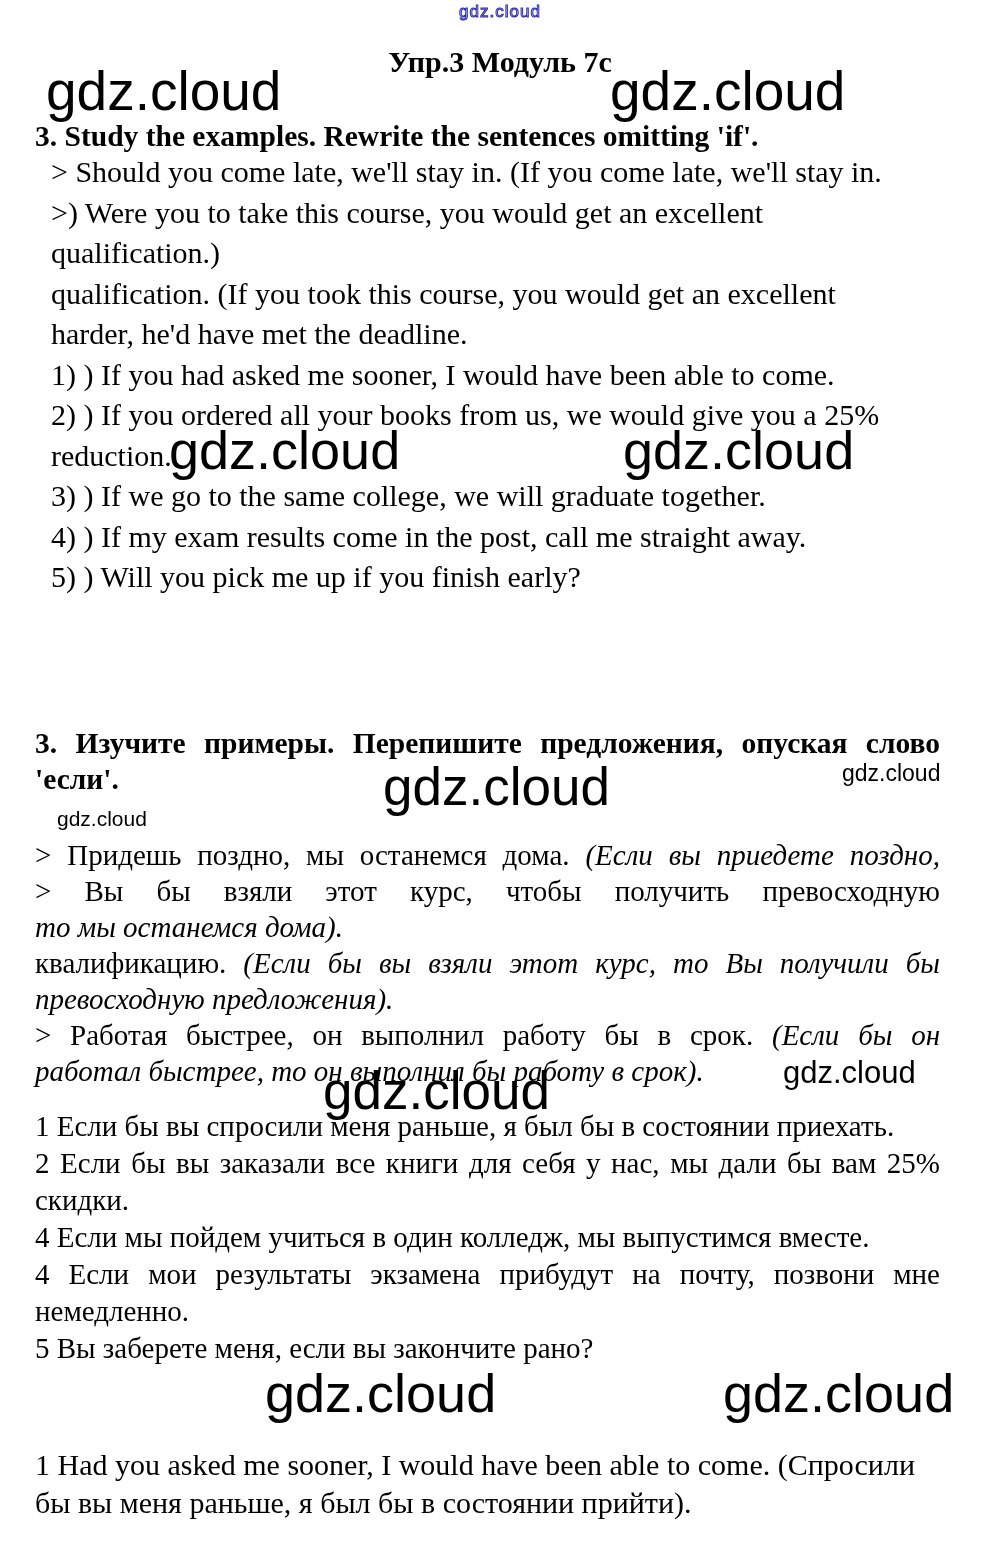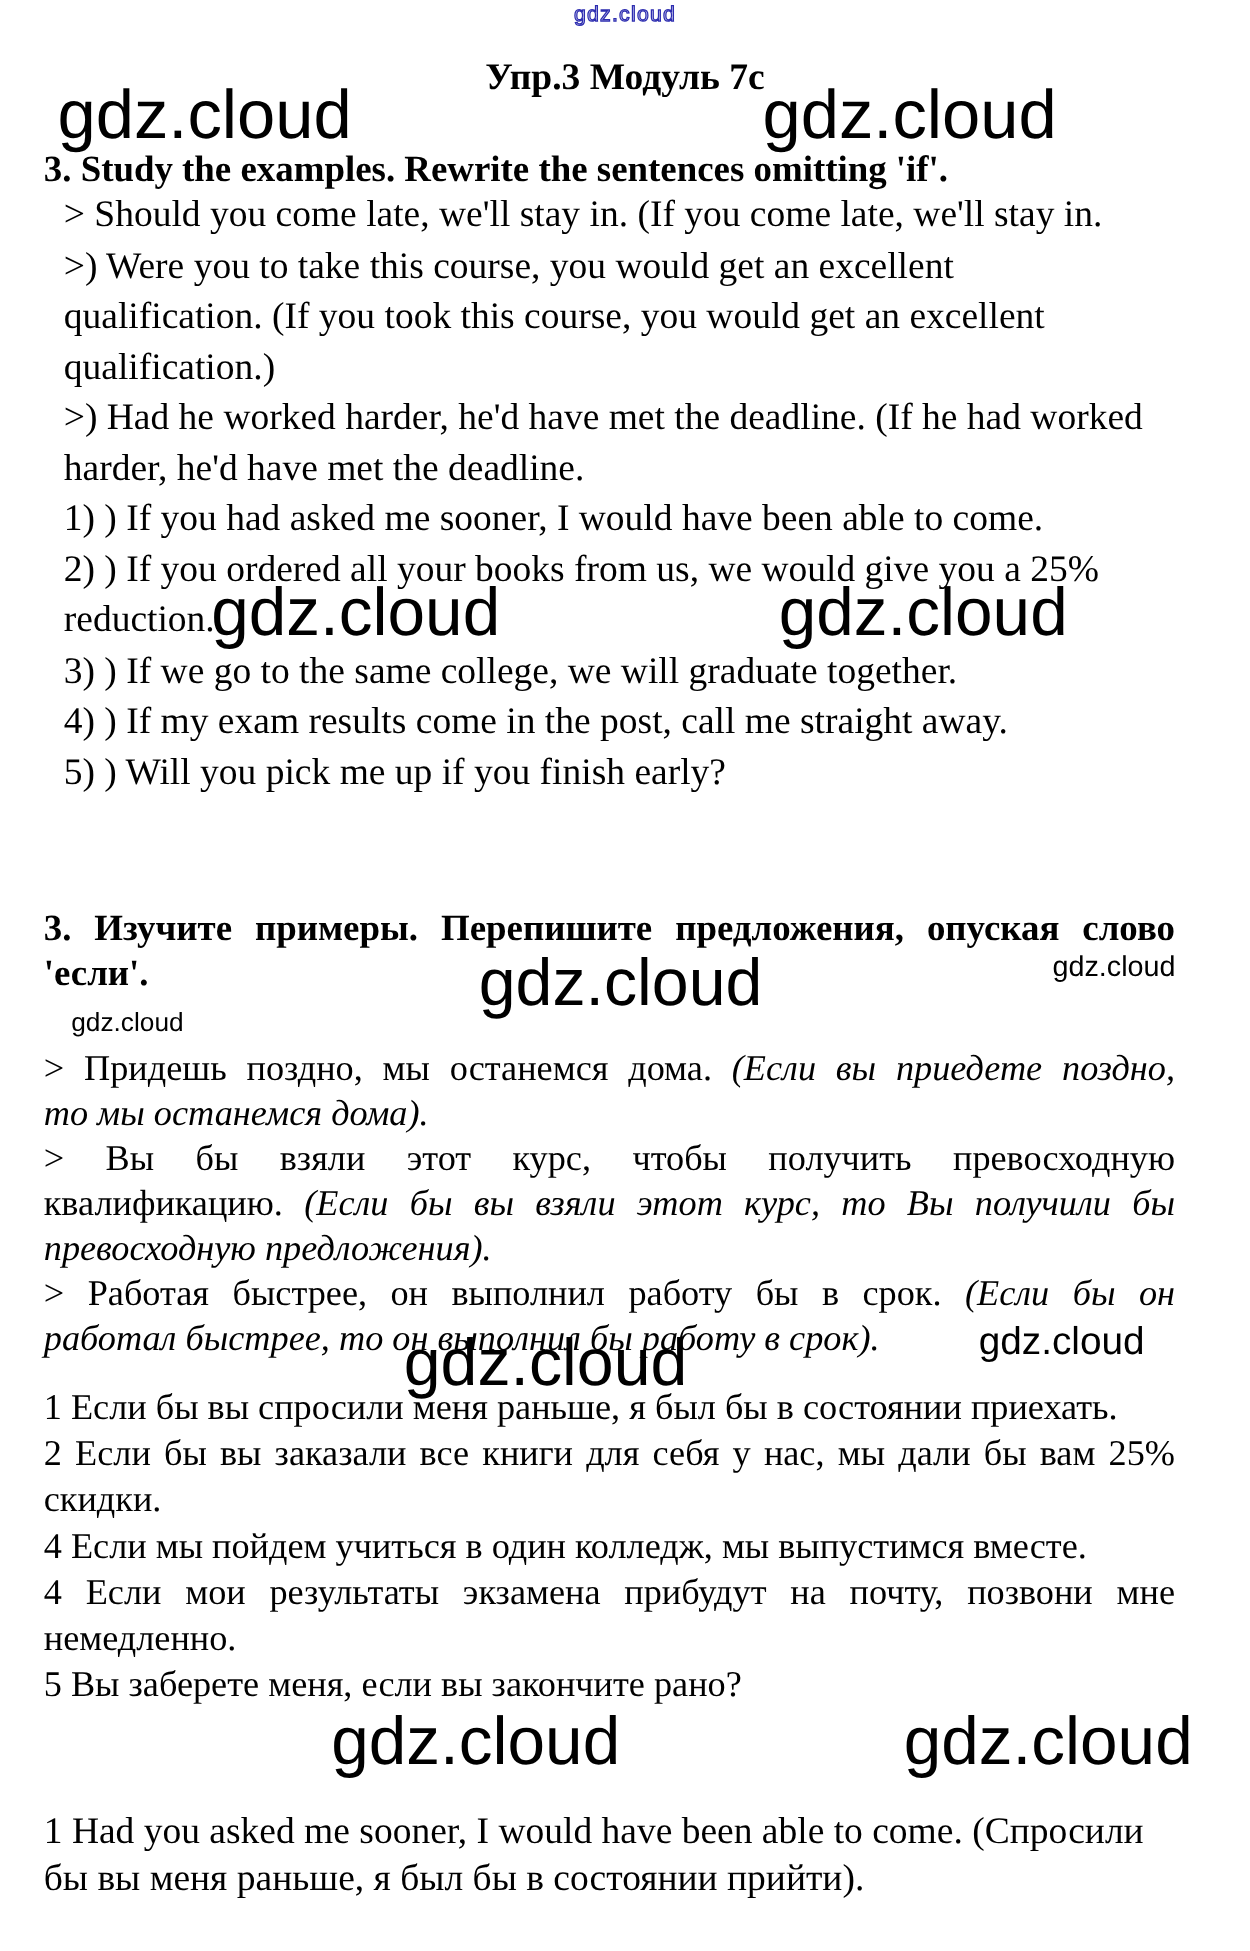--- a/index.html
+++ b/index.html
@@ -29,23 +29,22 @@
 <div class="abs bold" style="top:44px;left:0;right:0;text-align:center;font-size:30px;line-height:36px;">Упр.3 Модуль 7c</div>
 
 <div class="abs wm" style="top:64px;left:46px;font-size:55px;">gdz.cloud</div>
 <div class="abs wm" style="top:64px;left:610px;font-size:55px;">gdz.cloud</div>
 
 <div class="abs bold" style="top:119px;left:35px;font-size:29.5px;line-height:34px;white-space:nowrap;">3. Study the examples. Rewrite the sentences omitting 'if'.</div>
 
 <div class="abs" style="top:152px;left:35px;width:920px;">
   <div class="en-line">&gt; Should you come late, we'll stay in. (If you come late, we'll stay in.</div>
   <div class="en-line">&gt;) Were you to take this course, you would get an excellent</div>
+  <div class="en-line">qualification.)</div>
   <div class="en-line">qualification. (If you took this course, you would get an excellent</div>
-  <div class="en-line">qualification.)</div>
-  <div class="en-line">&gt;) Had he worked harder, he'd have met the deadline. (If he had worked</div>
   <div class="en-line">harder, he'd have met the deadline.</div>
   <div class="en-line">1) ) If you had asked me sooner, I would have been able to come.</div>
   <div class="en-line">2) ) If you ordered all your books from us, we would give you a 25%</div>
   <div class="en-line">
     <span>reduction.</span>
     <span class="wm wm-inline" style="left:118px;">gdz.cloud</span>
     <span class="wm wm-inline" style="left:572px;">gdz.cloud</span>
   </div>
   <div class="en-line">3) ) If we go to the same college, we will graduate together.</div>
   <div class="en-line">4) ) If my exam results come in the post, call me straight away.</div>
@@ -58,25 +57,25 @@
 </div>
 
 <div class="abs wm" style="top:762px;left:842px;font-size:23px;">gdz.cloud</div>
 <div class="abs wm" style="top:760px;left:383px;font-size:53px;">gdz.cloud</div>
 <div class="abs wm" style="top:808px;left:57px;font-size:21px;">gdz.cloud</div>
 
 <div class="abs" style="top:837px;left:35px;width:905px;">
   <div class="ru-ex-line jline">
     <span>&gt; Придешь поздно, мы останемся дома. </span><span class="it">(Если вы приедете поздно,</span>
   </div>
+  <div class="ru-ex-line jline">
+    <span>&gt; Вы бы взяли этот курс, чтобы получить превосходную</span><span class="it"></span>
+  </div>
   <div class="ru-ex-line">
     <span></span><span class="it">то мы останемся дома).</span>
-  </div>
-  <div class="ru-ex-line jline">
-    <span>&gt; Вы бы взяли этот курс, чтобы получить превосходную</span><span class="it"></span>
   </div>
   <div class="ru-ex-line jline">
     <span>квалификацию. </span><span class="it">(Если бы вы взяли этот курс, то Вы получили бы</span>
   </div>
   <div class="ru-ex-line">
     <span></span><span class="it">превосходную предложения).</span>
   </div>
   <div class="ru-ex-line jline">
     <span>&gt; Работая быстрее, он выполнил работу бы в срок. </span><span class="it">(Если бы он</span>
   </div>

